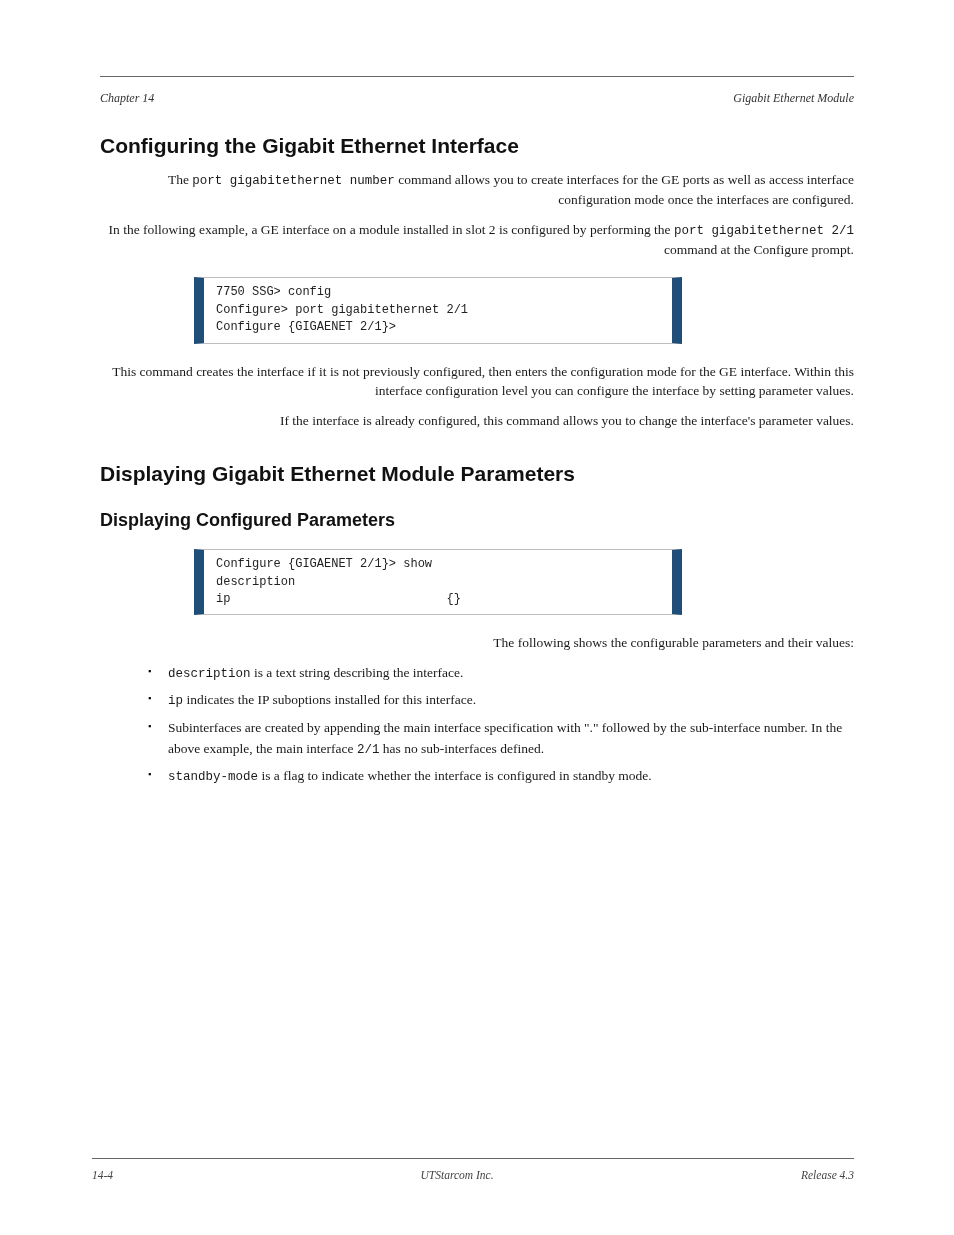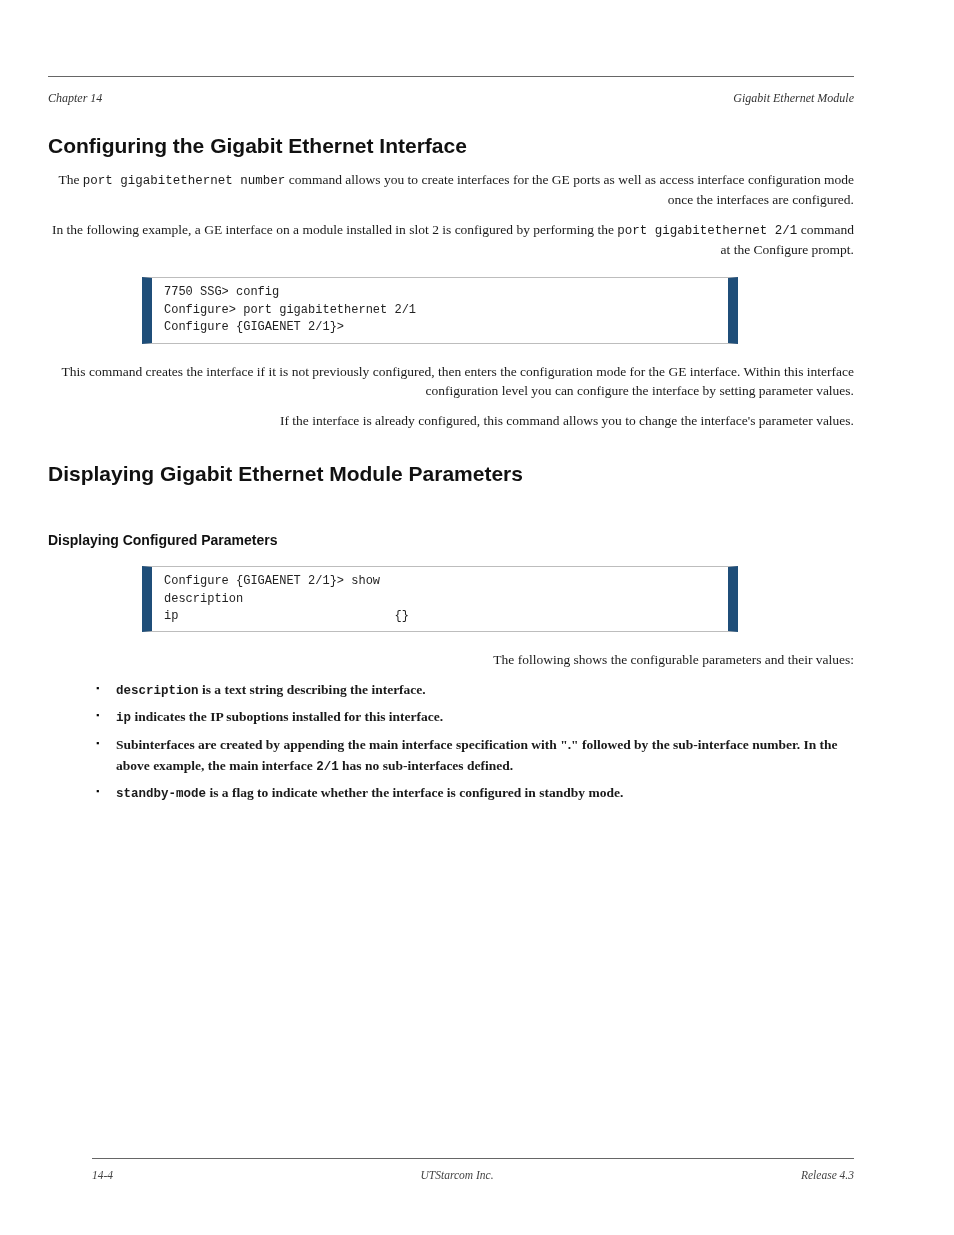--- a/index.html
+++ b/index.html
@@ -5,21 +5,21 @@
   * { margin: 0; padding: 0; box-sizing: border-box; }
   body {
     width: 954px;
     height: 1235px;
     background: #fff;
     font-family: Georgia, 'Times New Roman', serif;
     color: #1a1a1a;
     position: relative;
   }
   .page {
-    padding: 56px 100px 50px 48px;
+    padding: 56px 100px 50px 100px;
   }
   .top-rule {
     border-top: 1px solid #666;
     margin-top: 20px;
     margin-bottom: 14px;
   }
   .header-line {
     font-size: 12px;
     font-style: italic;
     color: #333;
@@ -30,55 +30,53 @@
   h2.section {
     font-family: Arial, Helvetica, sans-serif;
     font-weight: bold;
     font-size: 21px;
     color: #111;
     margin-bottom: 12px;
   }
   h3.subsection {
     font-family: Arial, Helvetica, sans-serif;
     font-weight: bold;
-    font-size: 14px;
+    font-size: 18px;
     color: #111;
     margin-bottom: 10px;
-    margin-top: 22px;
   }
   p.body {
     font-size: 13.5px;
     line-height: 1.45;
     margin-bottom: 10px;
     text-align: right;
   }
   .mono-inline {
     font-family: 'Courier New', Courier, monospace;
     font-size: 12.5px;
   }
   .code-block-wrap {
     margin: 18px 0 18px 94px;
-    width: 596px;
+    width: 488px;
   }
   .code-block {
     border: 1px solid #bdbdbd;
     border-left: 10px solid #1f4e79;
     border-right: 10px solid #1f4e79;
     background: #fff;
     padding: 6px 12px;
     font-family: 'Courier New', Courier, monospace;
     font-size: 12px;
     line-height: 1.45;
     white-space: pre;
     color: #222;
   }
   ul.bullets {
     list-style: none;
     margin: 6px 0 12px 48px;
-    font-weight: bold;
   }
   ul.bullets li {
     font-size: 13.5px;
     line-height: 1.55;
     padding-left: 20px;
     position: relative;
     margin-bottom: 6px;
   }
   ul.bullets li::before {
     content: "▪";

